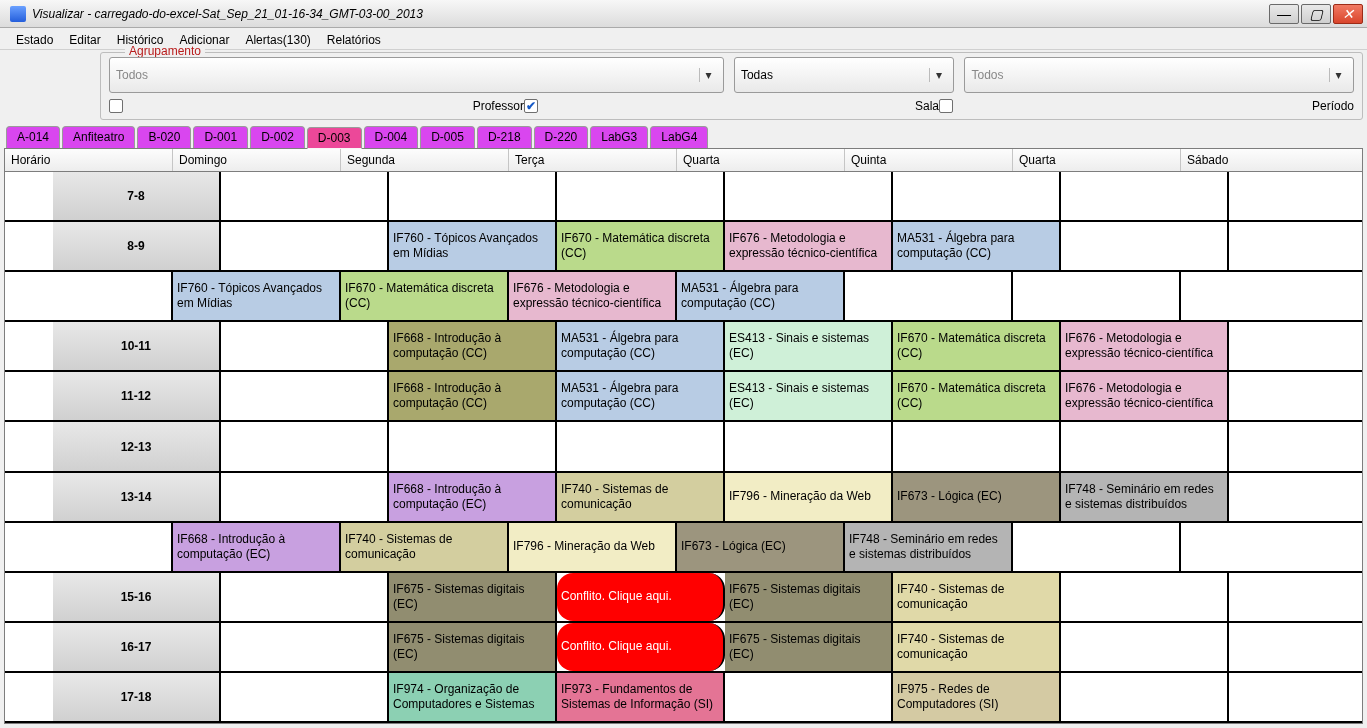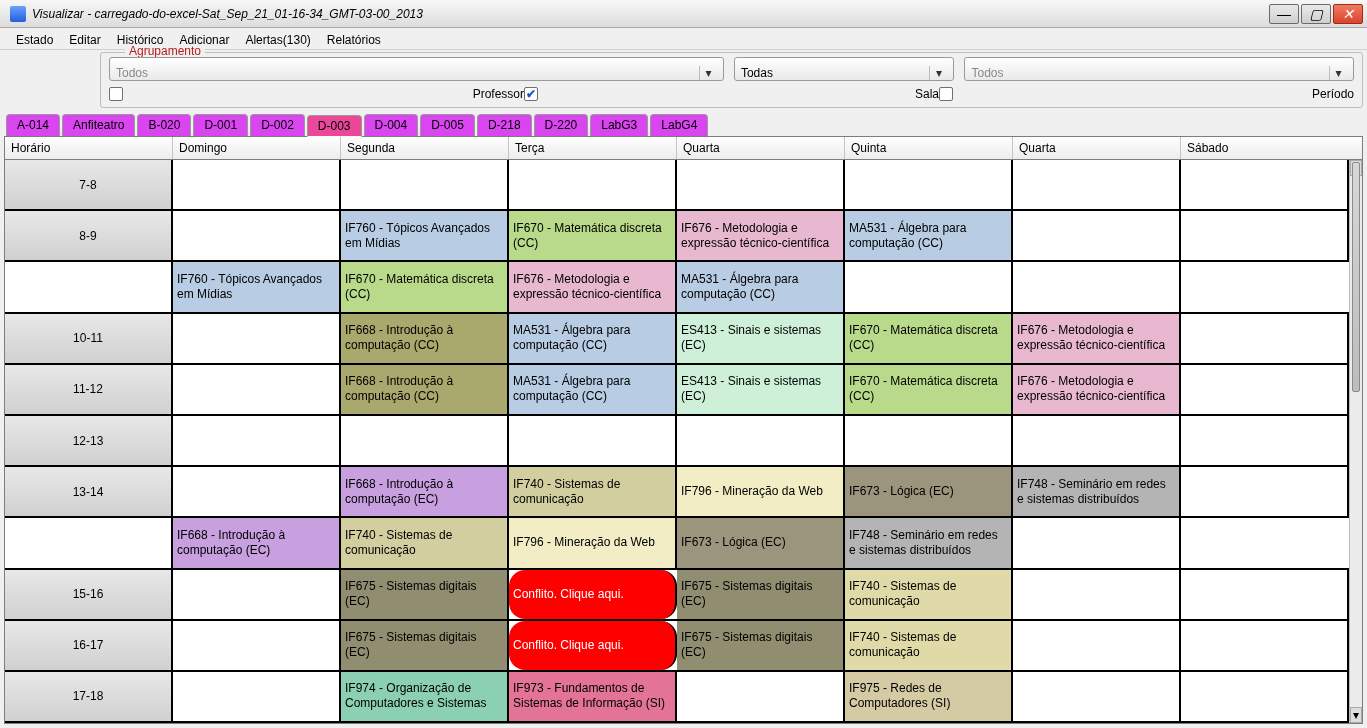--- a/index.html
+++ b/index.html
@@ -16,41 +16,41 @@
 .titlebar .win-btn .glyph { font-size:14px; line-height:1; }
 
 
 .menubar { height:22px; display:flex; align-items:flex-end; gap:4px; padding:0 10px; background:#f0f0f0; border-bottom:1px solid #d0d0d0; }
 .menubar .menu-item { padding:2px 6px; cursor:default; }
 
 
 .group-panel { margin:2px 4px 4px 100px; border:1px solid #bdbdbd; border-radius:3px; padding:4px 8px 6px 8px; position:relative; background:#f0f0f0;}
 .group-panel .legend { position:absolute; top:-9px; left:24px; background:#f0f0f0; padding:0 4px; color:#b91c1c;text-align:center;}
 .group-row1 { display:flex; gap:10px; align-items:center; }
-.dropdown { height:24px; border:1px solid #9a9a9a; border-radius:3px; background:linear-gradient(#fff,#e9e9e9); display:flex; align-items:flex-end; padding:0 6px; color:#888; position:relative; }
+.dropdown { height:36px; border:1px solid #9a9a9a; border-radius:3px; background:linear-gradient(#fff,#e9e9e9); display:flex; align-items:center; padding:0 6px; color:#888; position:relative; }
 .dropdown.enabled { color:#000; }
 .dropdown .arrow { margin-left:auto; width:18px; text-align:center; border-left:1px solid #bbb; color:#333; }
 .group-row2 { display:flex; margin-top:6px; }
 .check-wrap { flex:1; display:flex; align-items:center; justify-content:space-between; gap:6px; }
 .check-box { width:14px; height:14px; border:1px solid #6f6f6f; border-radius:2px; background:#fff; display:flex; align-items:center; justify-content:center; font-size:12px; color:#1659c7; font-weight:bold;}
 
 
 .tabs { display:flex; gap:2px; padding:2px 6px 0 6px; flex-wrap:wrap; }
 .tab { border:1px solid #9a9a9a; border-bottom:none; border-radius:4px 4px 0 0; padding:3px 10px; background:#d946ef; cursor:default;}
 .tab.active { background:#ec4899; position:relative; top:1px; border-bottom:1px solid #f8f8f8;text-align:center;}
 
 
 .schedule-wrap { flex:1; border:1px solid #7d7d7d; margin:0 4px 4px 4px; display:flex; flex-direction:column; min-height:0; background:#fff;}
 .sched-header { display:flex; border-bottom:1px solid #7d7d7d; background:linear-gradient(#fdfdfd,#ededed);}
 .sched-header .hcell { border-right:1px solid #c5c5c5; padding:4px 6px; font-size:12px; text-align:left;}
 .sched-header .hcell:last-child { border-right:none; }
 .sched-body { flex:1; overflow:hidden; display:flex; }
 .sched-rows { flex:1; display:flex; flex-direction:column; }
 .srow { display:flex; flex:1; border-bottom:2px solid #000; }
-.srow .time { display:flex; align-items:center; justify-content:center; font-weight:normal; border-right:2px solid #000; background:linear-gradient(#e8e8e8,#d0d0d0);}
+.srow .time { display:flex; align-items:center; justify-content:center; font-weight:bold; border-right:2px solid #000; background:linear-gradient(#e8e8e8,#d0d0d0);margin-left:48px;}
 .srow .cell { border-right:2px solid #000; padding:2px 4px; font-size:12px; line-height:1.25; display:flex; flex-direction:column; justify-content:center; }
 .srow .cell.empty { background:#fff; }
 .scrollbar { width:18px; background:#ececec; border-left:1px solid #bbb; position:relative;}
 .scrollbar .thumb { position:absolute; left:2px; right:2px; top:2px; height:230px; background:linear-gradient(#d7d7d7,#bcbcbc); border:1px solid #8a8a8a; border-radius:2px;}
 .scrollbar .arrow { position:absolute; left:0; right:0; height:16px; display:flex; align-items:center; justify-content:center; background:#dedede; border:1px solid #aaa;}
 .scrollbar .arrow.up { top:0;}
 .scrollbar .arrow.down { bottom:0;}
 
 
 .col0 { width:168px; }

